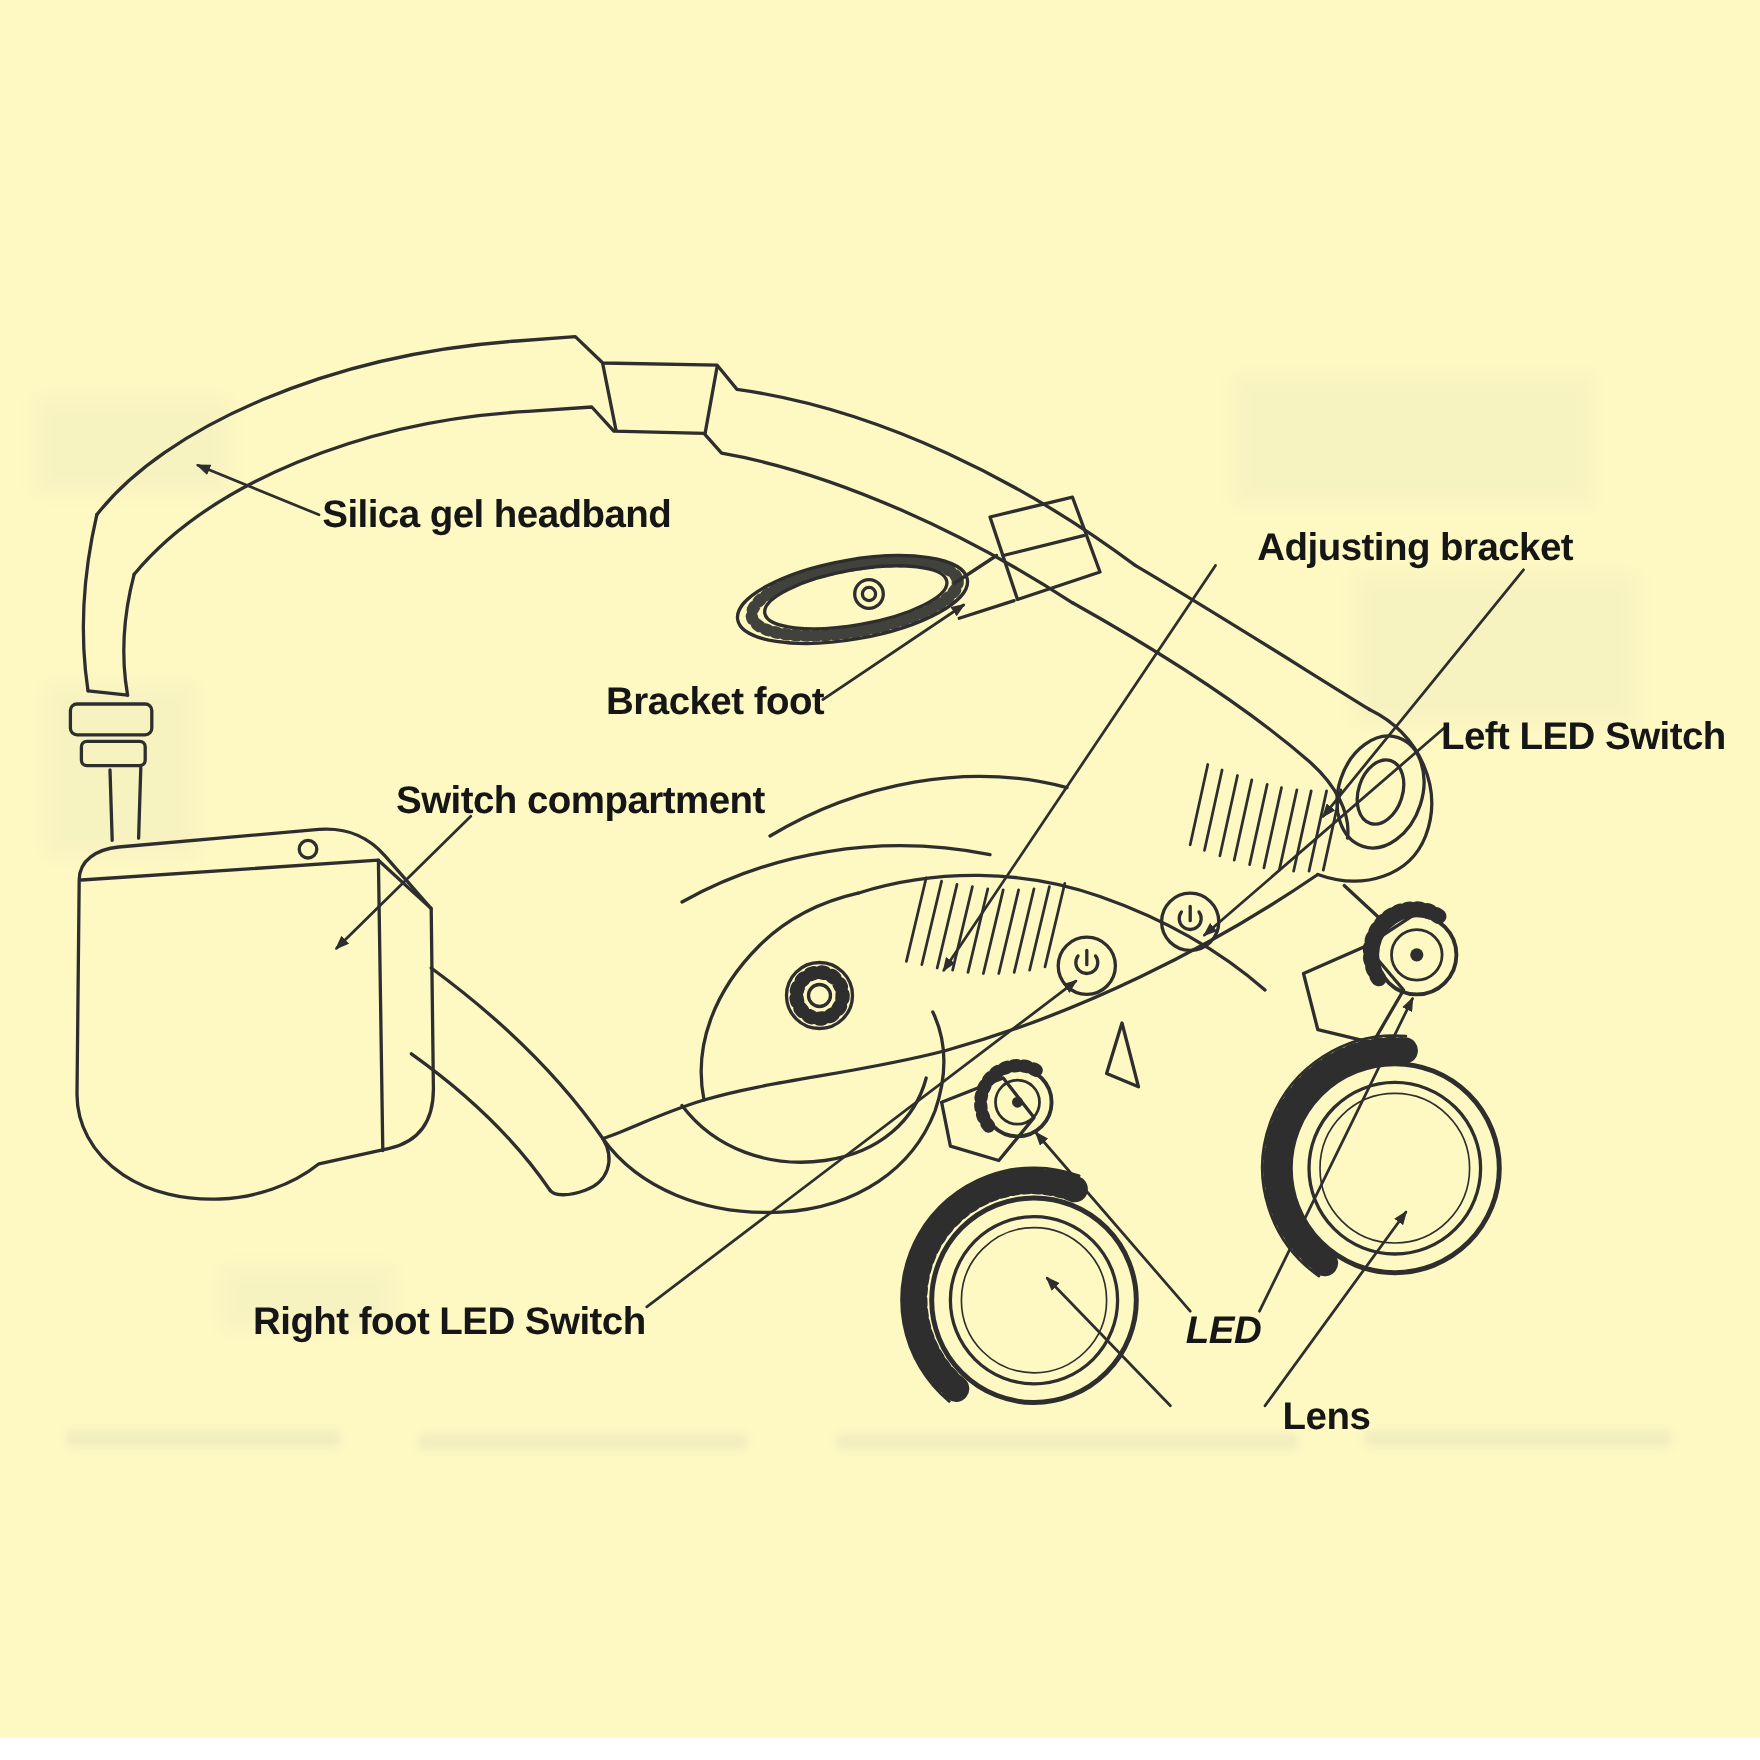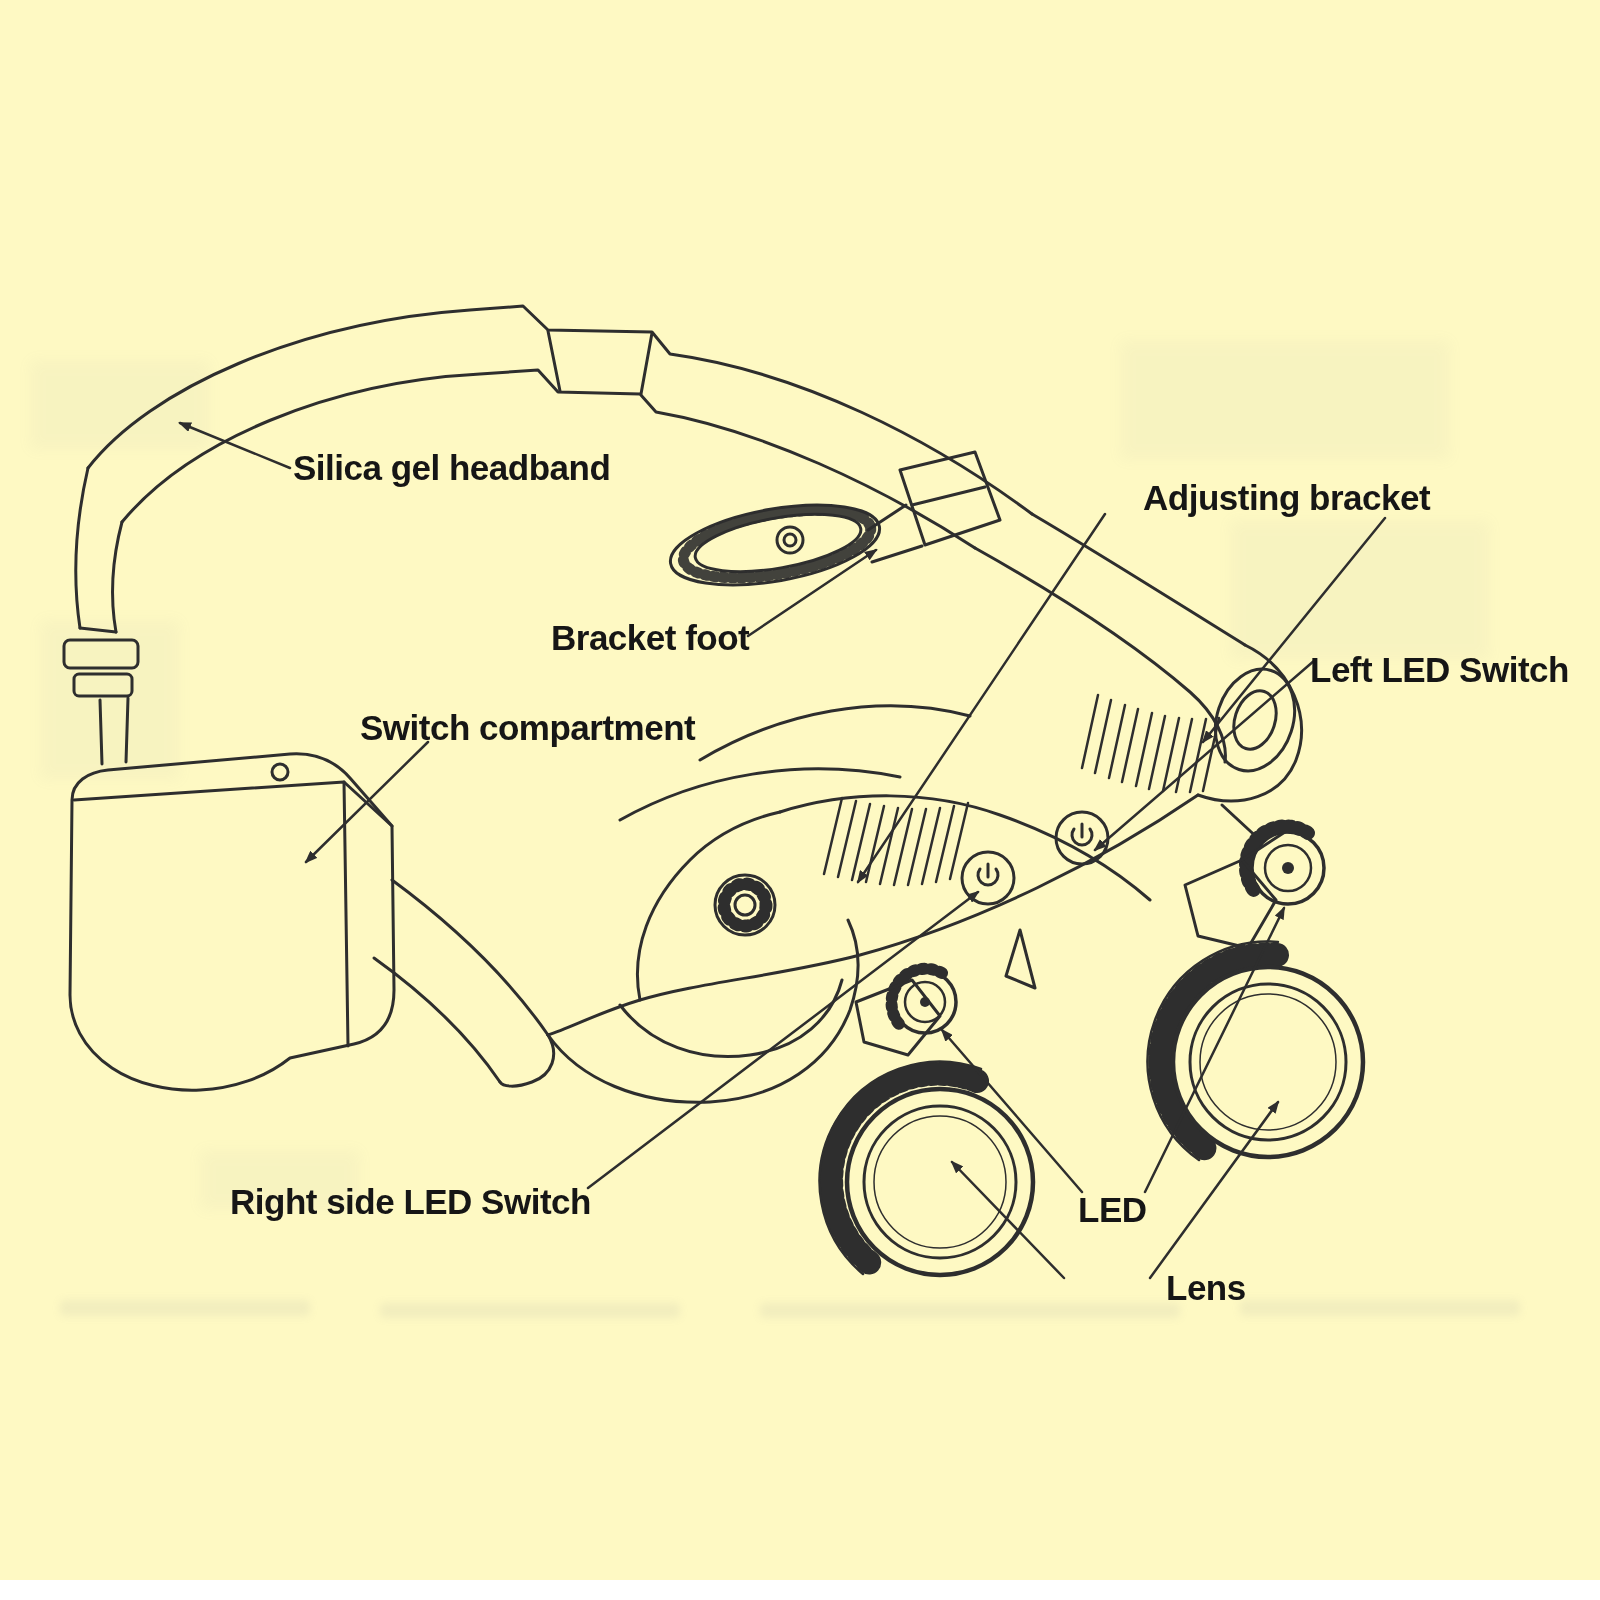--- a/index.html
+++ b/index.html
@@ -175,19 +175,19 @@
   <div class="callout" style="left:293px;top:448px;">Silica gel headband</div>
 
   <div class="callout" style="left:1103px;top:478px;margin-left:40px;">Adjusting bracket</div>
 
   <div class="callout" style="left:540px;top:618px;margin-left:11px;">Bracket foot</div>
 
   <div class="callout" style="left:1310px;top:650px;">Left LED Switch</div>
 
   <div class="callout" style="left:360px;top:708px;">Switch compartment</div>
 
-  <div class="callout" style="left:230px;top:1182px;">Right side LED Switch</div>
+  <div class="callout" style="left:230px;top:1182px;">Right foot LED Switch</div>
 
-  <div class="callout" style="left:1078px;top:1190px;">LED</div>
+  <div class="callout" style="left:1078px;top:1190px;font-style:italic;">LED</div>
 
   <div class="callout" style="left:1118px;top:1268px;margin-left:48px;">Lens</div>
 
 </div>
 
 </body></html>

